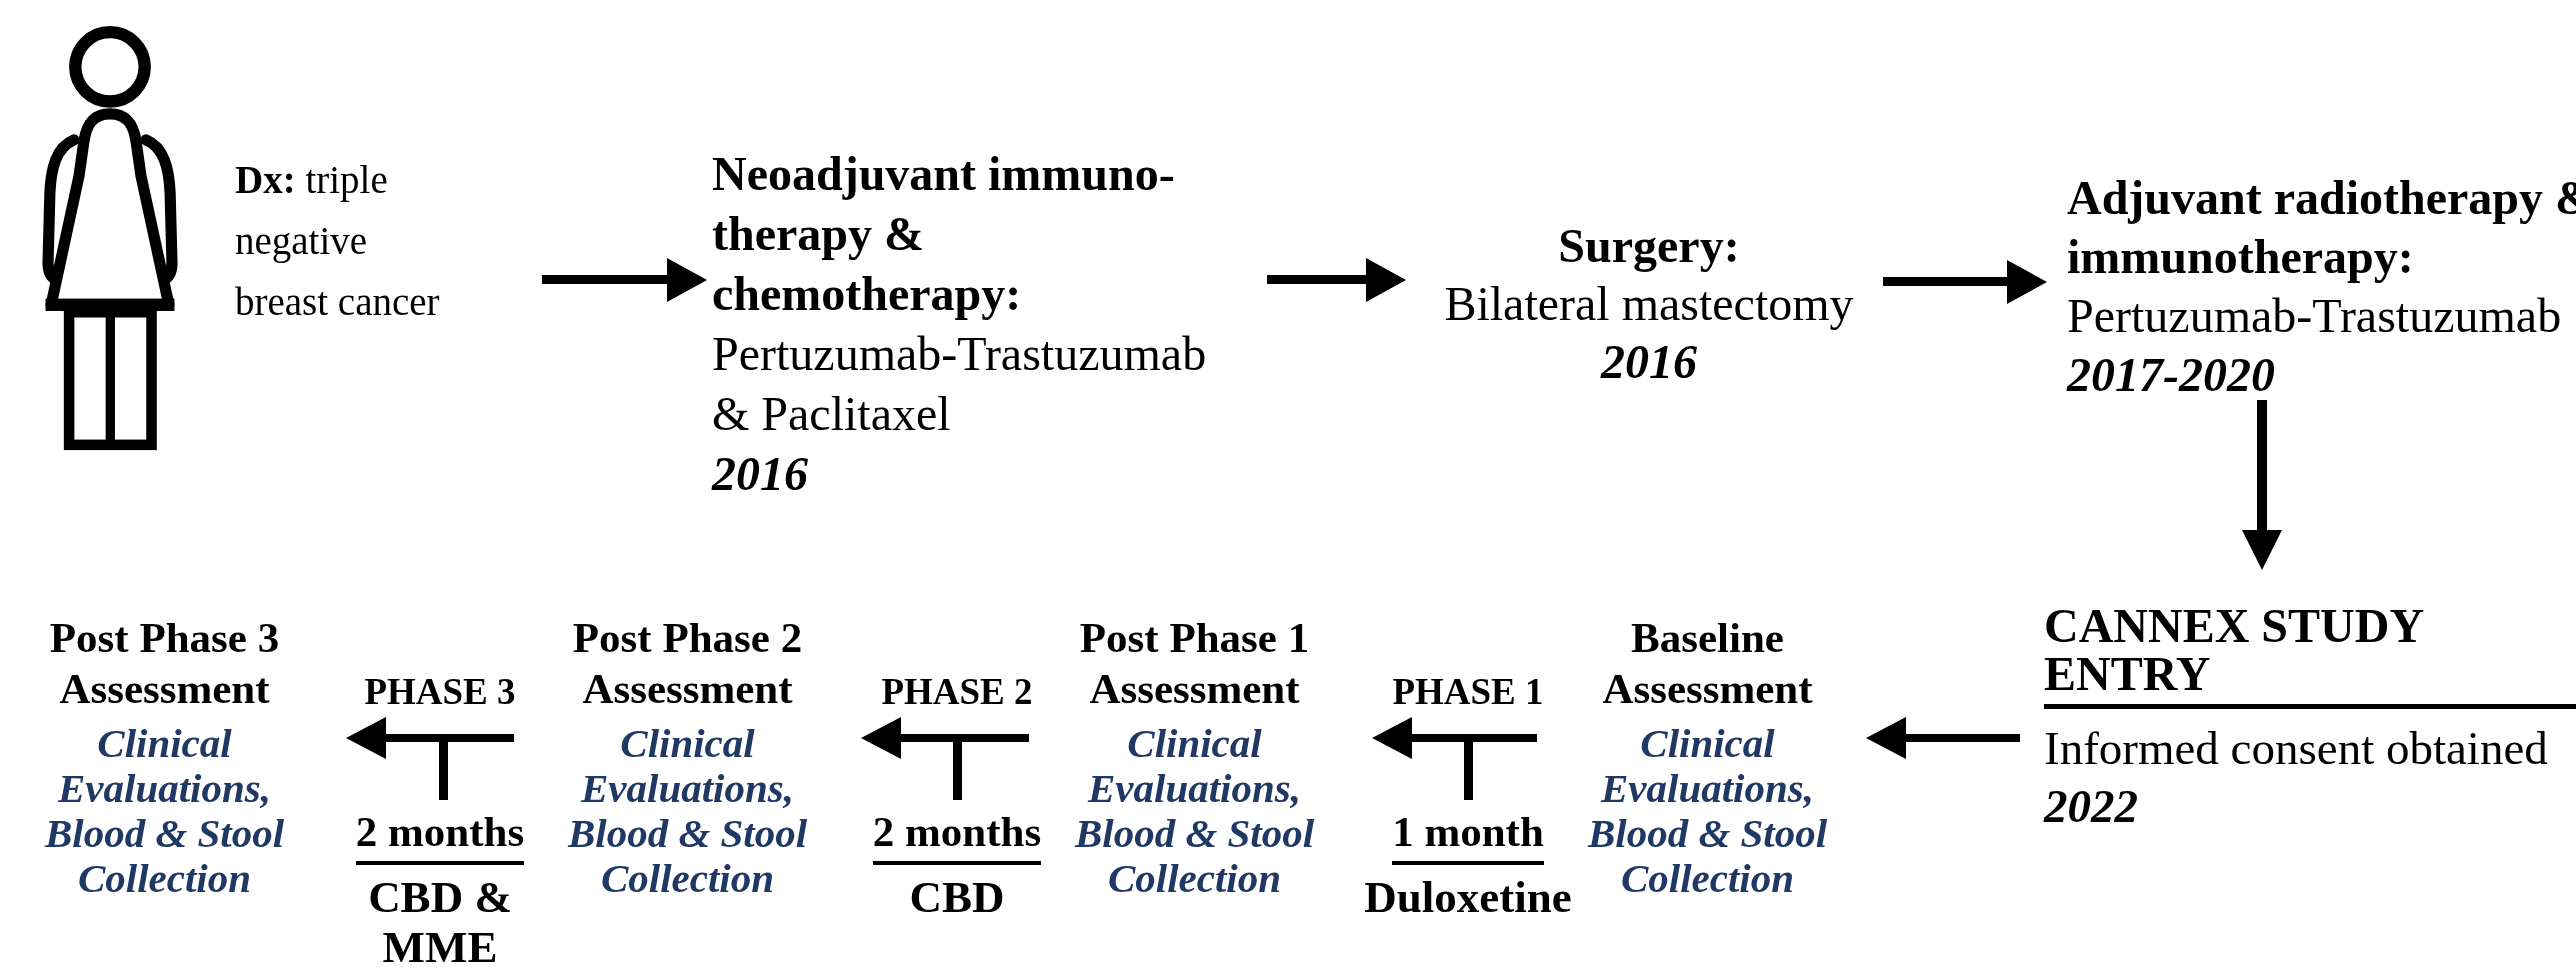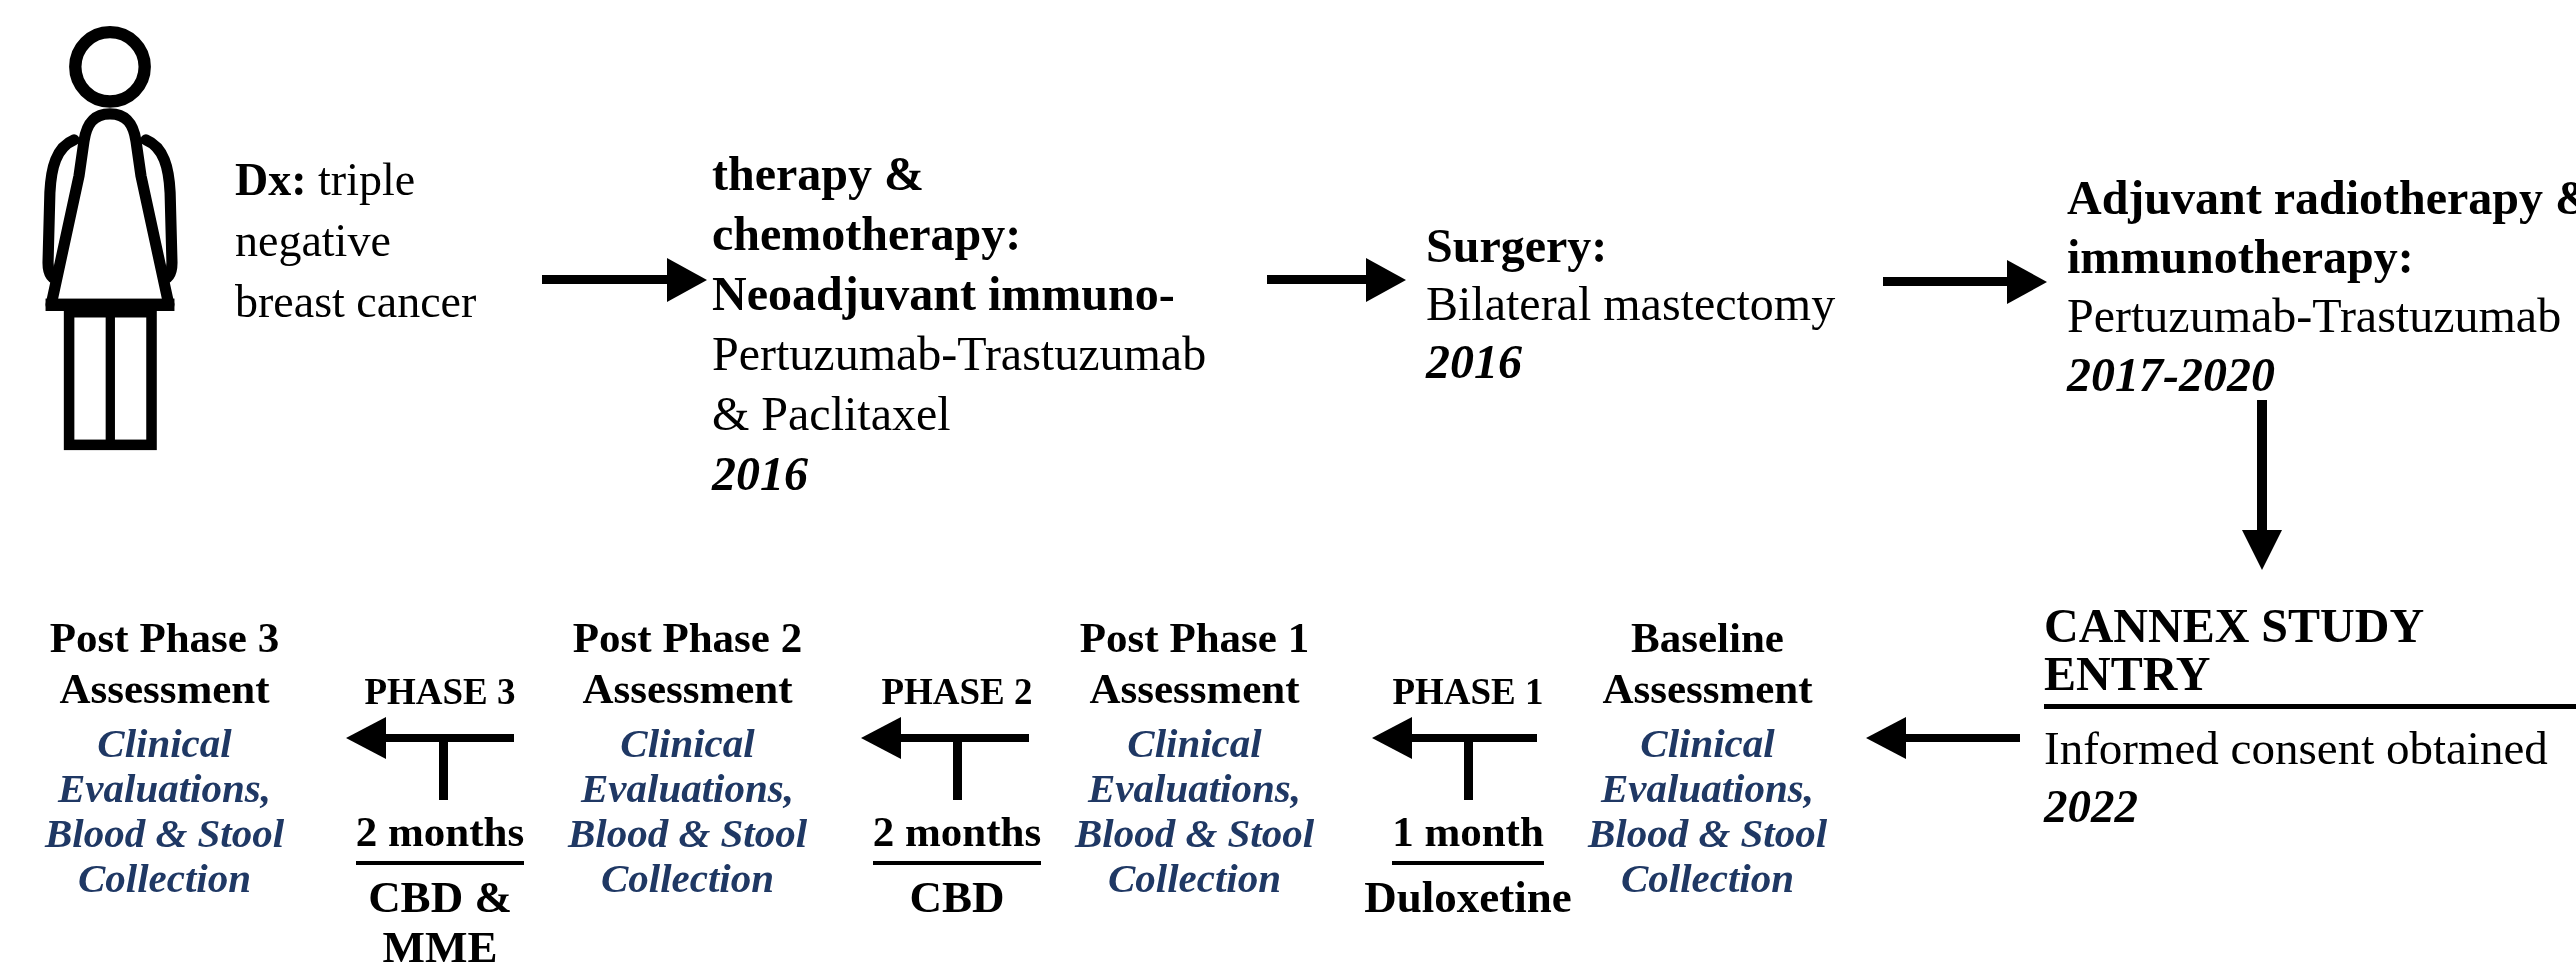--- a/index.html
+++ b/index.html
@@ -9,21 +9,21 @@
     font-family:"Liberation Serif","DejaVu Serif",serif;
   }
   .abs{position:absolute;}
   .b{font-weight:bold;}
   .bi{font-weight:bold;font-style:italic;}
   .pre{white-space:pre-wrap;}
   .center{text-align:center;}
 
   
   .step{font-size:48px;line-height:60px;}
-  .dx{font-size:46px;line-height:61px;}
+  .dx{font-size:39px;line-height:61px;}
 
   
   .entry-body{font-size:47px;line-height:58px;}
   .entry-title{font-size:48px;font-weight:bold;line-height:48px;margin-bottom:10px;}
   .entry-title .underline{display:inline-block;border-bottom:5px solid #000;padding-bottom:6px;}
 
   
   .atitle{font-size:43px;font-weight:bold;line-height:51px;}
   .ablue{margin-top:7.4px;font-size:41px;line-height:45px;font-weight:bold;font-style:italic;color:#1f3864;}
 
@@ -60,33 +60,33 @@
   <div>negative</div>
   <div>breast cancer</div>
 </div>
 
 <div class="abs" style="left:542px;top:258px;width:165px;height:43px;">
   <div class="shaft-h" style="left:0;top:17.3px;width:126px;"></div>
   <div class="head-right" style="left:125px;top:0;"></div>
 </div>
 
 <div class="abs step" style="left:712px;top:144px;width:533px;">
+  <div class="b">Neoadjuvant immuno-</div>
   <div class="b">therapy &amp; chemotherapy:</div>
-  <div class="b">Neoadjuvant immuno-</div>
   <div>Pertuzumab-Trastuzumab</div>
   <div>&amp; Paclitaxel</div>
   <div class="bi">2016</div>
 </div>
 
 <div class="abs" style="left:1267px;top:258px;width:139px;height:43px;">
   <div class="shaft-h" style="left:0;top:17.3px;width:100px;"></div>
   <div class="head-right" style="left:99px;top:0;"></div>
 </div>
 
-<div class="abs step" style="left:1426px;top:217px;width:446px;line-height:58px;">
+<div class="abs step" style="left:1426px;top:217px;width:446px;line-height:58px;text-align:center;">
   <div class="b">Surgery:</div>
   <div>Bilateral mastectomy</div>
   <div class="bi">2016</div>
 </div>
 
 <div class="abs" style="left:1883px;top:260px;width:164px;height:43px;">
   <div class="shaft-h" style="left:0;top:17.3px;width:124px;"></div>
   <div class="head-right" style="left:124px;top:0;"></div>
 </div>
 

